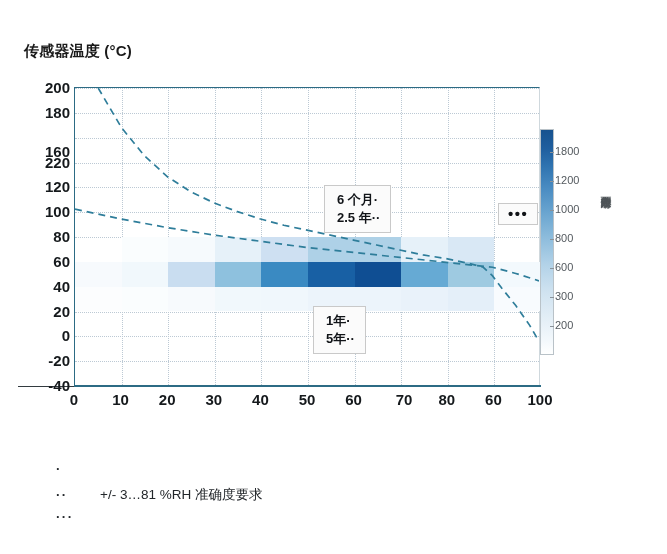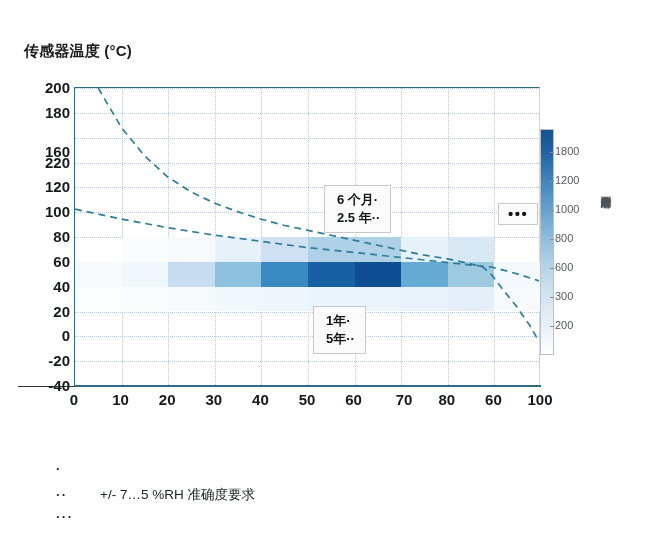--- a/index.html
+++ b/index.html
@@ -318,20 +318,20 @@
       <div class="cbtick" style="top: 191.026px;">200</div>
     </div>
   <div id="colorbar-title">对应条件下所用小时数</div>
 
   <div id="footnotes">
       <div class="fn-row">
         <div class="fn-mark">·</div>
       </div>
       <div class="fn-row">
         <div class="fn-mark">··</div>
-        <div class="fn-text">+/- 7…5 %RH 准确度要求</div>
+        <div class="fn-text">+/- 3…81 %RH 准确度要求</div>
       </div>
       <div class="fn-row">
         <div class="fn-mark">···</div>
       </div>
     </div>
 
 </div>
 
 </body></html>

